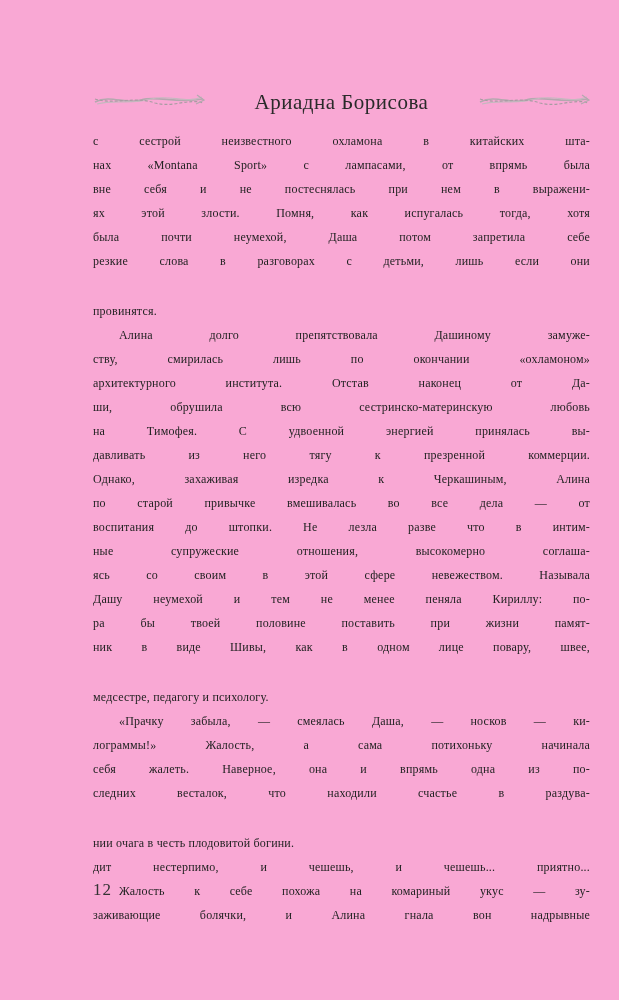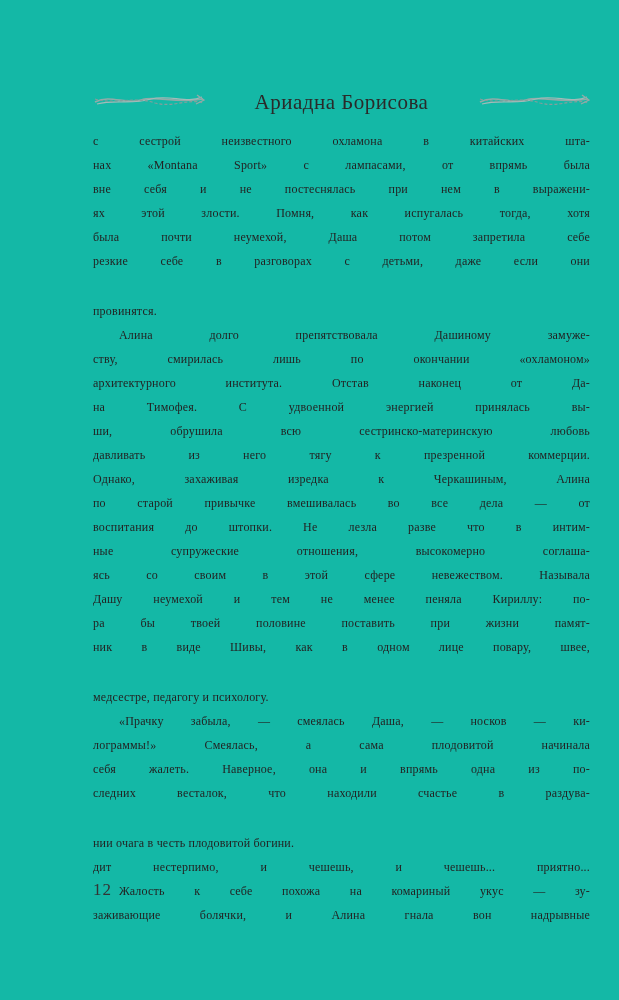--- a/index.html
+++ b/index.html
@@ -1,21 +1,21 @@
 <!DOCTYPE html>
 <html><head>
 <meta charset="utf-8">
 <style>
   * { margin: 0; padding: 0; box-sizing: border-box; }
   html, body { background: #e8e8e8; }
   .page {
     position: relative;
     width: 619px;
     height: 1000px;
-    background: #14b8a6;
+    background: #f9a8d4;
     font-family: "Liberation Serif", "DejaVu Serif", serif;
     color: #232323;
     overflow: hidden;
   }
   .running-header {
     position: absolute;
     top: 88px;
     left: 93px;
     width: 497px;
     height: 28px;
@@ -88,39 +88,39 @@
       </svg>
     </span>
   </div>
 
   <div class="body-text">
     <div class="line">с сестрой неизвестного охламона в китайских шта-</div>
     <div class="line">нах «Montana Sport» с лампасами, от впрямь была</div>
     <div class="line">вне себя и не постеснялась при нем в выражени-</div>
     <div class="line">ях этой злости. Помня, как испугалась тогда, хотя</div>
     <div class="line">была почти неумехой, Даша потом запретила себе</div>
-    <div class="line">резкие себе в разговорах с детьми, даже если они</div>
+    <div class="line">резкие слова в разговорах с детьми, лишь если они</div>
     <div class="line lastline">провинятся.</div>
     <div class="line indent">Алина долго препятствовала Дашиному замуже-</div>
     <div class="line">ству, смирилась лишь по окончании «охламоном»</div>
     <div class="line">архитектурного института. Отстав наконец от Да-</div>
+    <div class="line">ши, обрушила всю сестринско-материнскую любовь</div>
     <div class="line">на Тимофея. С удвоенной энергией принялась вы-</div>
-    <div class="line">ши, обрушила всю сестринско-материнскую любовь</div>
     <div class="line">давливать из него тягу к презренной коммерции.</div>
     <div class="line">Однако, захаживая изредка к Черкашиным, Алина</div>
     <div class="line">по старой привычке вмешивалась во все дела — от</div>
     <div class="line">воспитания до штопки. Не лезла разве что в интим-</div>
     <div class="line">ные супружеские отношения, высокомерно соглаша-</div>
     <div class="line">ясь со своим в этой сфере невежеством. Называла</div>
     <div class="line">Дашу неумехой и тем не менее пеняла Кириллу: по-</div>
     <div class="line">ра бы твоей половине поставить при жизни памят-</div>
     <div class="line">ник в виде Шивы, как в одном лице повару, швее,</div>
     <div class="line lastline">медсестре, педагогу и психологу.</div>
     <div class="line indent">«Прачку забыла, — смеялась Даша, — носков — ки-</div>
-    <div class="line">лограммы!» Смеялась, а сама плодовитой начинала</div>
+    <div class="line">лограммы!» Жалость, а сама потихоньку начинала</div>
     <div class="line">себя жалеть. Наверное, она и впрямь одна из по-</div>
     <div class="line">следних весталок, что находили счастье в раздува-</div>
     <div class="line lastline">нии очага в честь плодовитой богини.</div>
     <div class="line">дит нестерпимо, и чешешь, и чешешь... приятно...</div>
     <div class="line indent">Жалость к себе похожа на комариный укус — зу-</div>
     <div class="line">заживающие болячки, и Алина гнала вон надрывные</div>
   </div>
 
   <div class="page-footer">
     <span class="page-number">12</span>

